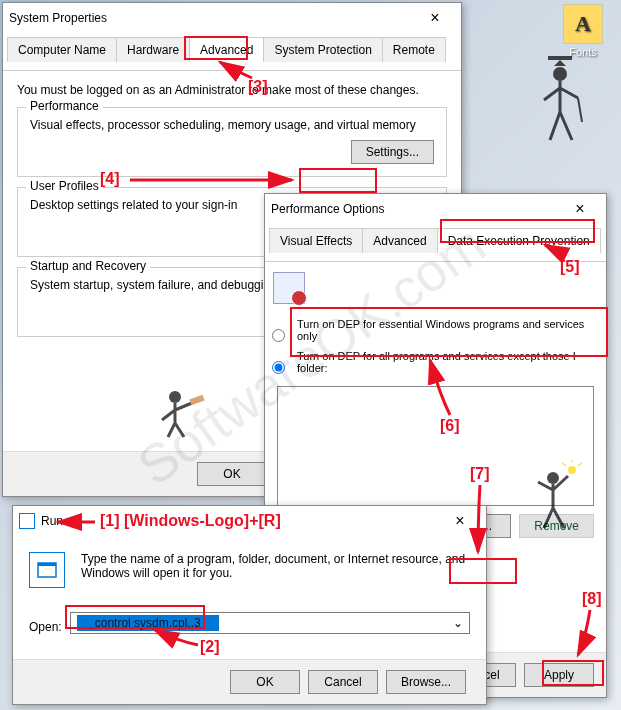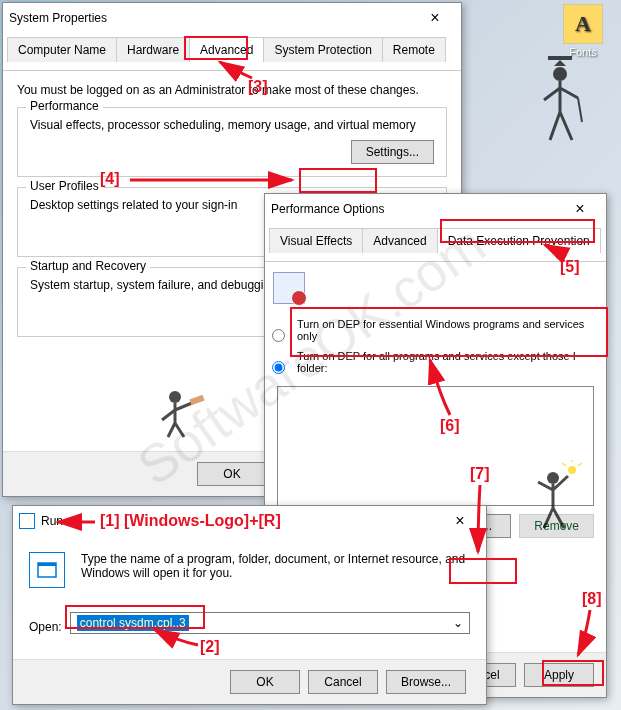--- a/index.html
+++ b/index.html
@@ -33,21 +33,21 @@
     .hwdep { font-size: 11px; padding: 4px 12px; }
     .link { color: #0066cc; text-decoration: underline; cursor: pointer; }
 
     
     .rundlg { left: 12px; top: 505px; width: 475px; height: 200px; }
     .rundlg .titlebar { background: #fff; }
     .runbody { padding: 16px; display: flex; gap: 16px; align-items: flex-start; font-size: 12px; }
     .runicon { width: 36px; height: 36px; border: 1px solid #0078d7; display: flex; align-items: center; justify-content: center; flex-shrink: 0; background: #fff; }
     .openrow { display: flex; align-items: flex-end; gap: 8px; padding: 8px 16px; font-size: 12px; }
     .openrow select, .openrow .combo { flex: 1; padding: 3px 6px; border: 1px solid #7a7a7a; font-size: 12px; background: #fff; }
-    .combo-sel { background: #0078d7; color: #fef9c3; padding: 1px 3px; text-decoration: underline; }
+    .combo-sel { background: #0078d7; color: #0f172a; padding: 1px 18px; text-decoration: underline; }
     .rundlg .btnrow { justify-content: flex-end; padding-right: 20px; }
 
     
     .redbox { position: absolute; border: 2px solid #e81123; pointer-events: none; z-index: 50; }
 
     
     .overlay-svg { position: absolute; left: 0; top: 0; width: 621px; height: 710px; pointer-events: none; z-index: 60; }
 
     
     .redlabel { position: absolute; color: #e81123; font-weight: bold; font-size: 16px; font-family: Arial, sans-serif; z-index: 70; pointer-events: none; }

